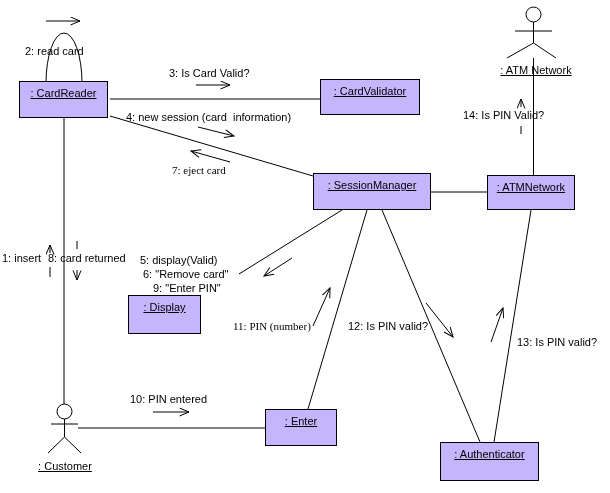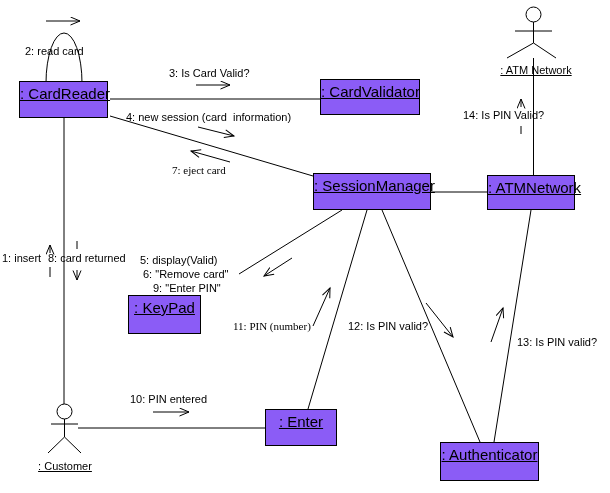--- a/index.html
+++ b/index.html
@@ -3,22 +3,22 @@
 <meta charset="utf-8">
 <style>
   html,body { margin:0; padding:0; background:#fff; }
   .canvas {
     position:relative; width:610px; height:493px; background:#ffffff;
     font-family:"Liberation Sans","DejaVu Sans",sans-serif; color:#000;
     overflow:hidden;
   }
   svg.layer { position:absolute; left:0; top:0; width:610px; height:493px; }
   .node {
-    position:absolute; border:1px solid #000; background:#8b5cf6;
-    text-align:center; font-size:15px; line-height:13px; padding-top:5px;
+    position:absolute; border:1px solid #000; background:#c4b5fd;
+    text-align:center; font-size:11px; line-height:13px; padding-top:5px;
     box-sizing:border-box;
   }
   .node .lbl, .actor-lbl { text-decoration:underline; white-space:pre; }
   .actor-lbl {
     position:absolute; font-size:11px; text-align:center; white-space:pre;
   }
   .msg {
     position:absolute; font-size:11px; line-height:12px; white-space:pre;
   }
 </style>
@@ -94,21 +94,21 @@
 
   <div class="node" style="left:320px; top:79px; width:100px; height:36px;">
     <span class="lbl">: CardValidator</span>
   </div>
 
   <div class="node" style="left:487px; top:175px; width:88px; height:35px;">
     <span class="lbl">: ATMNetwork</span>
   </div>
 
   <div class="node" style="left:128px; top:295px; width:73px; height:39px;">
-    <span class="lbl">: KeyPad</span>
+    <span class="lbl">: Display</span>
   </div>
 
   <div class="node" style="left:265px; top:409px; width:72px; height:37px;">
     <span class="lbl">: Enter</span>
   </div>
 
   <div class="node" style="left:440px; top:442px; width:99px; height:39px;">
     <span class="lbl">: Authenticator</span>
   </div>
 

